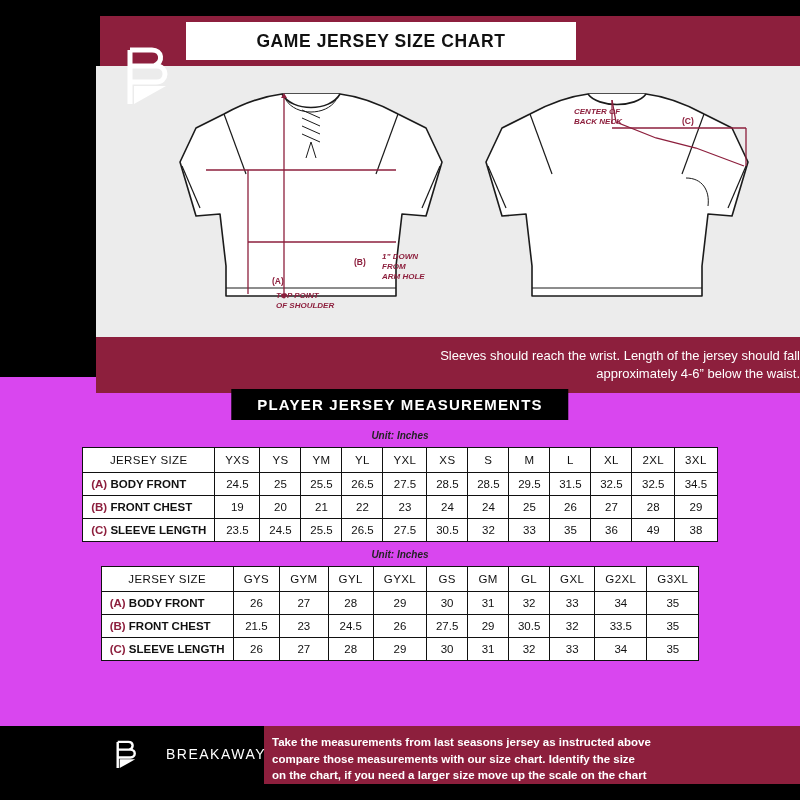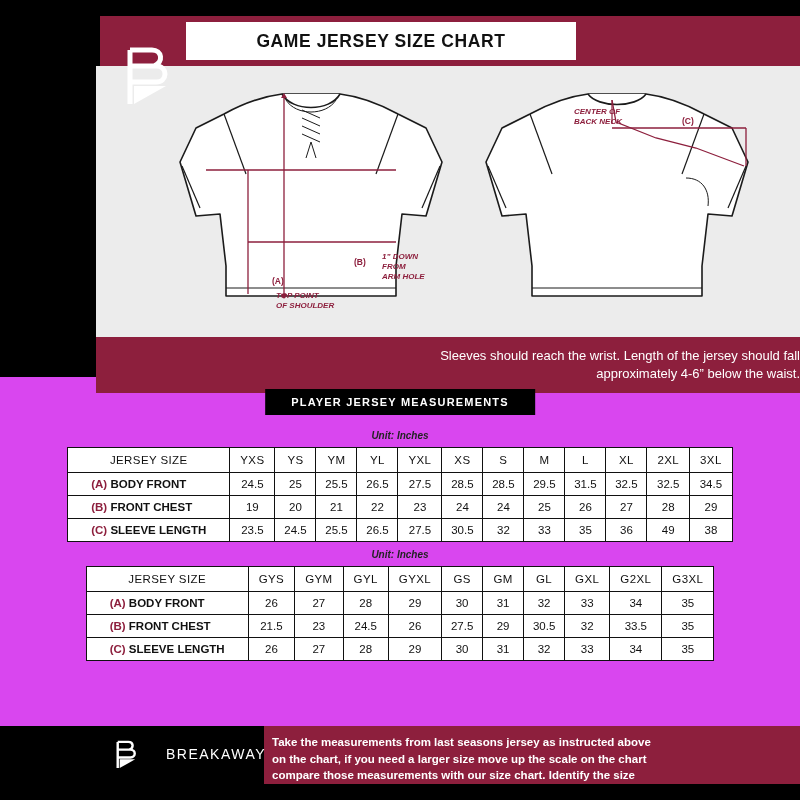--- a/index.html
+++ b/index.html
@@ -26,28 +26,28 @@
   
   .note{position:relative;height:56px;background:#ececec;}
   .note-bar{position:absolute;left:96px;top:0;width:704px;height:56px;background:#8d1f3d;
             color:#fff;text-align:center;display:flex;flex-direction:column;
             align-items:flex-end;justify-content:center;line-height:1.35;font-size:13px;margin-top:16px;}
   .note-left{position:absolute;left:0;top:0;width:96px;height:56px;background:#000;}
 
   
   .sec{position:relative;margin-top:12px;height:34px;}
   .sec .bar{position:absolute;left:50%;transform:translateX(-50%);background:#000;color:#fff;
-            padding:7px 26px;font-weight:bold;font-size:11px;letter-spacing:1.2px;}
+            padding:7px 26px;font-weight:bold;font-size:15px;letter-spacing:1.2px;}
   .unit{text-align:center;font-size:10px;font-style:italic;font-weight:bold;color:#222;margin-top:7px;}
 
   
   table{border-collapse:collapse;margin:6px auto 0;background:#fff;}
   table td,table th{border:1px solid #111;font-size:11.5px;color:#111;}
   th.sz-hdr{padding:6px 10px;font-weight:normal;font-size:11.5px;text-align:center;letter-spacing:.4px;}
-  td.rowlab{padding:5px 23px;text-align:left;white-space:nowrap;font-weight:bold;font-size:11.5px;}
+  td.rowlab{padding:5px 8px;text-align:left;white-space:nowrap;font-weight:bold;font-size:11.5px;}
   td.val{padding:5px 7px;text-align:center;min-width:26px;}
   .tag{color:#8d1f3d;font-weight:bold;}
 
   
   .footer{position:absolute;left:0;bottom:0;width:800px;height:58px;background:#ececec;}
   .f-black{position:absolute;left:0;top:0;width:264px;height:58px;background:#000;}
   .f-maroon{position:absolute;left:264px;top:0;width:536px;height:58px;background:#8d1f3d;}
   .f-logo{position:absolute;left:108px;top:12px;width:34px;height:34px;}
   .f-brand{position:absolute;left:166px;top:20px;color:#fff;font-size:14px;letter-spacing:1.5px;}
   .f-text{position:absolute;left:272px;top:8px;width:522px;color:#fff;font-size:11.5px;
@@ -283,19 +283,19 @@
       <div class="f-maroon"></div>
       <div class="f-logo">
         <svg viewBox="0 0 70 70" width="34" height="34" aria-hidden="true">
           <path d="M20 8 L20 62 M20 8 L42 8 C52 8 54 20 44 24 L20 24 M20 24 L46 24 C58 24 58 40 46 40 L20 40" fill="none" stroke="#ffffff" stroke-width="5"></path>
           <path d="M24 44 L56 44 L24 62 Z" fill="#ffffff"></path>
         </svg>
       </div>
       <div class="f-brand">BREAKAWAY</div>
       <div class="f-text">
         <div>Take the measurements from last seasons jersey as instructed above</div>
+        <div>compare those measurements  with our size chart. Identify the size</div>
         <div>on the chart, if you need a larger size move up the scale on the chart</div>
-        <div>compare those measurements  with our size chart. Identify the size</div>
       </div>
     </div>
 
   </div>
 </div>
 
 </body></html>

